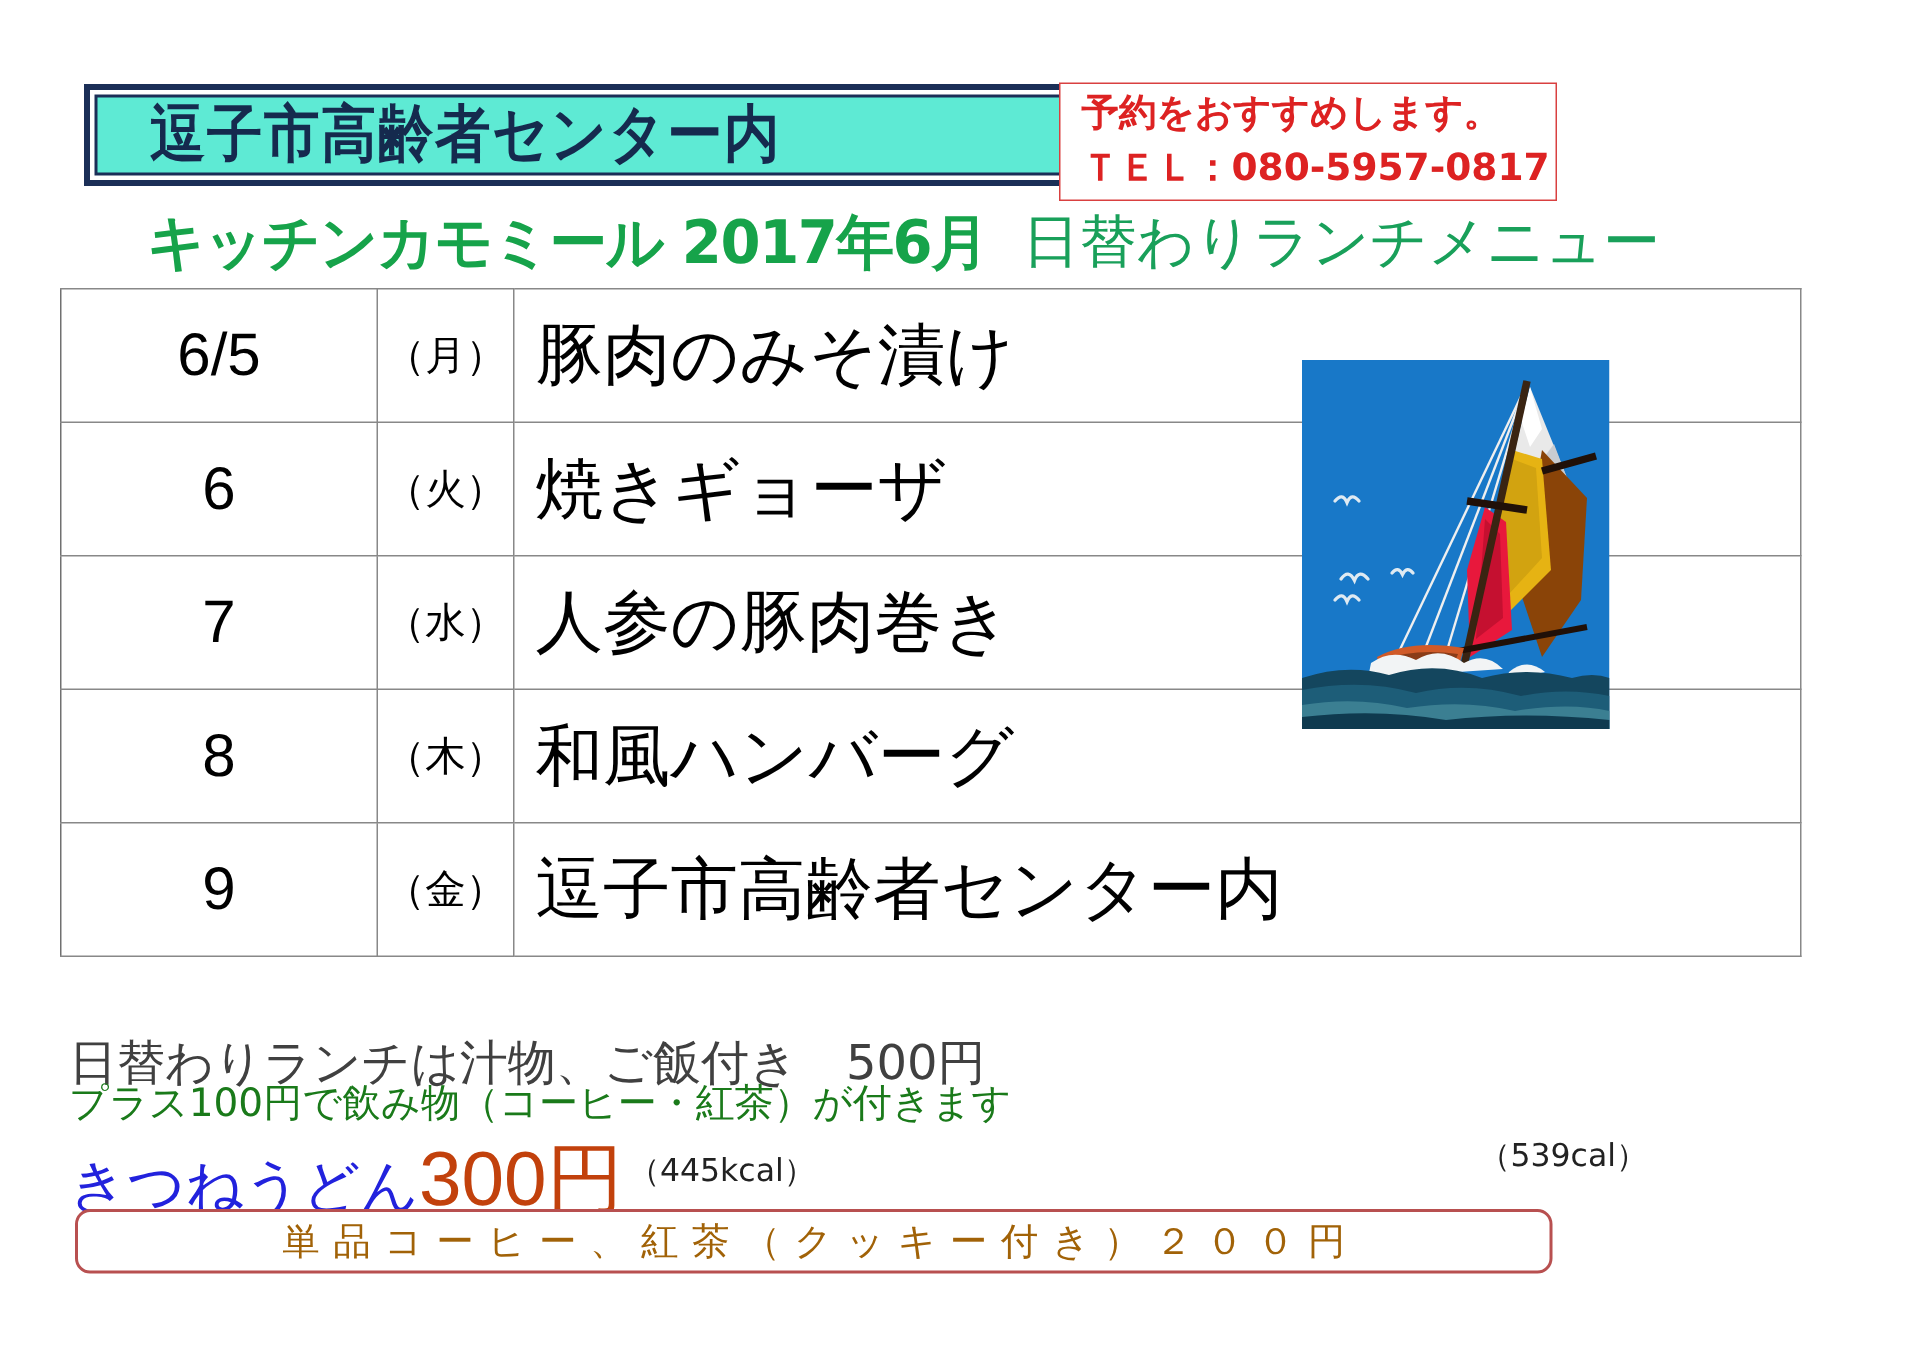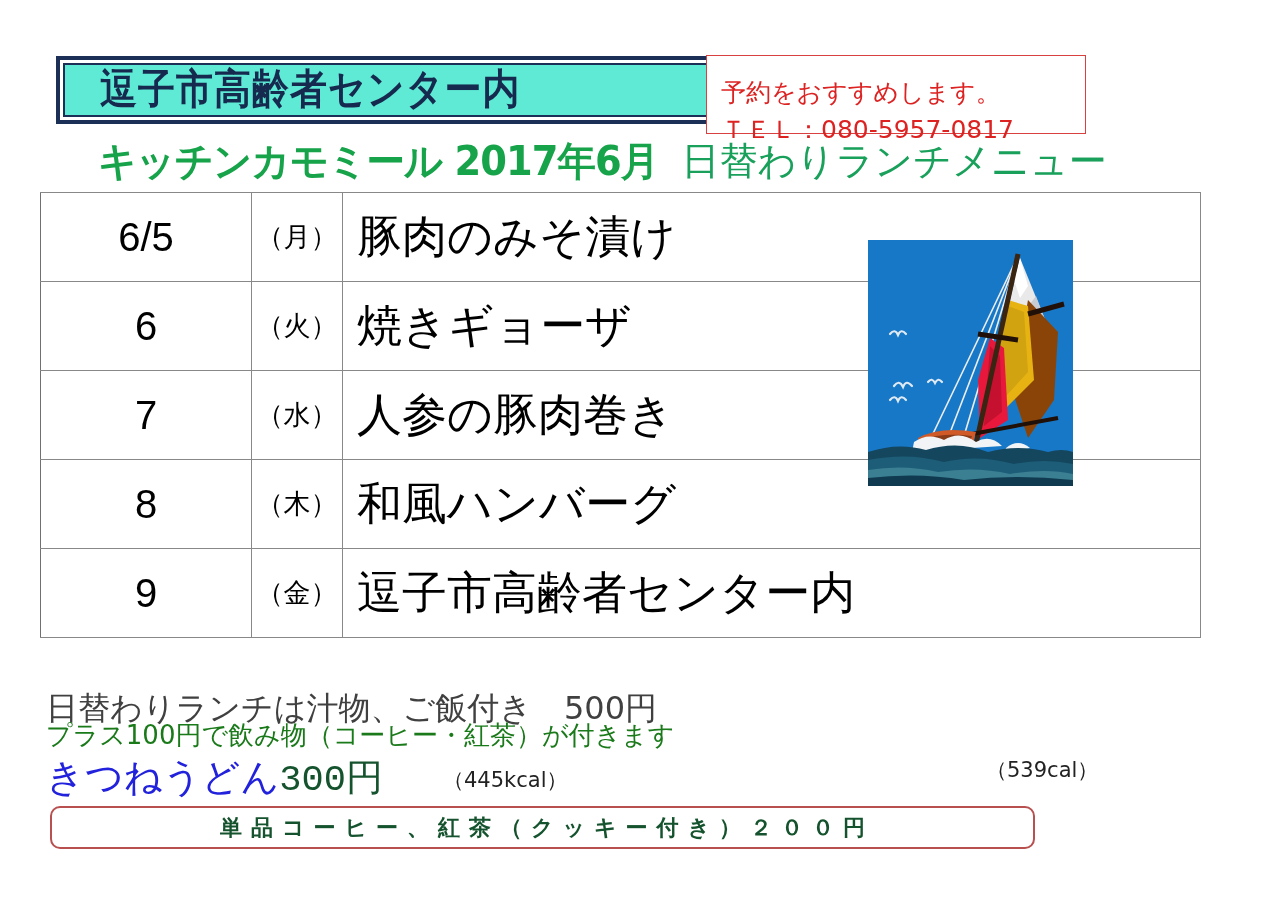--- a/index.html
+++ b/index.html
@@ -27,25 +27,26 @@
     font-size:37px;
     color:#152a4e;
     letter-spacing:1px;
     padding-left:40px;
     white-space:nowrap;
     transform:scaleY(1.12);
     transform-origin:left center;
   }
 
   .tel-box{
-    position:absolute;left:706px;top:55px;width:380px;height:79px;
+    position:absolute;left:706px;top:55px;width:332px;height:79px;
     border:1px solid #d94040;
     background:#ffffff;
     box-sizing:border-box;
-    padding:18px 0 0 14px;
+    padding:0 0 0 14px;
+    font-weight:bold;
   }
   .tel-line{
     color:#dd2222;
     font-size:25px;
     line-height:37px;
     white-space:nowrap;
     font-family:"DejaVu Sans","Liberation Sans",sans-serif;
   }
 
   
@@ -129,44 +130,44 @@
 
   .udon-row{
     position:absolute;left:46px;top:752px;width:1120px;height:48px;
     white-space:nowrap;
   }
   .udon-name{
     color:#2222dd;font-size:38px;
     font-family:"DejaVu Sans","Liberation Sans",sans-serif;
   }
   .udon-price{
-    color:#14532d;font-size:37px;
-    font-family:Liberation Mono, monospace;
+    color:#c2410c;font-size:51px;
+    font-family:Liberation Sans, sans-serif;
   }
   .udon-cal{
     color:#222222;font-size:21px;
     font-family:"DejaVu Sans","Liberation Sans",sans-serif;
   }
   .udon-item-2{position:absolute;left:530px;top:0;}
-  .udon-cal-1{position:absolute;left:373px;top:14px;margin-left:24px;}
+  .udon-cal-1{position:absolute;left:373px;top:14px;}
   .udon-cal-2{position:absolute;left:940px;top:4px;}
 
   
   .coffee-box{
     position:absolute;left:50px;top:806px;width:985px;height:43px;
     border:2px solid #b85050;
     border-radius:10px;
     background:#ffffff;
     box-sizing:border-box;
     display:flex;align-items:center;justify-content:center;
   }
   .coffee-text{
-    color:#14532d;
-    font-weight:bold;
-    font-size:22px;
+    color:#a16207;
+    font-weight:normal;
+    font-size:25px;
     letter-spacing:9px;
     white-space:nowrap;
     font-family:"DejaVu Sans","Liberation Sans",sans-serif;
     padding-left:9px;
   }
 </style>
 </head>
 <body>
 
 <div class="page">

